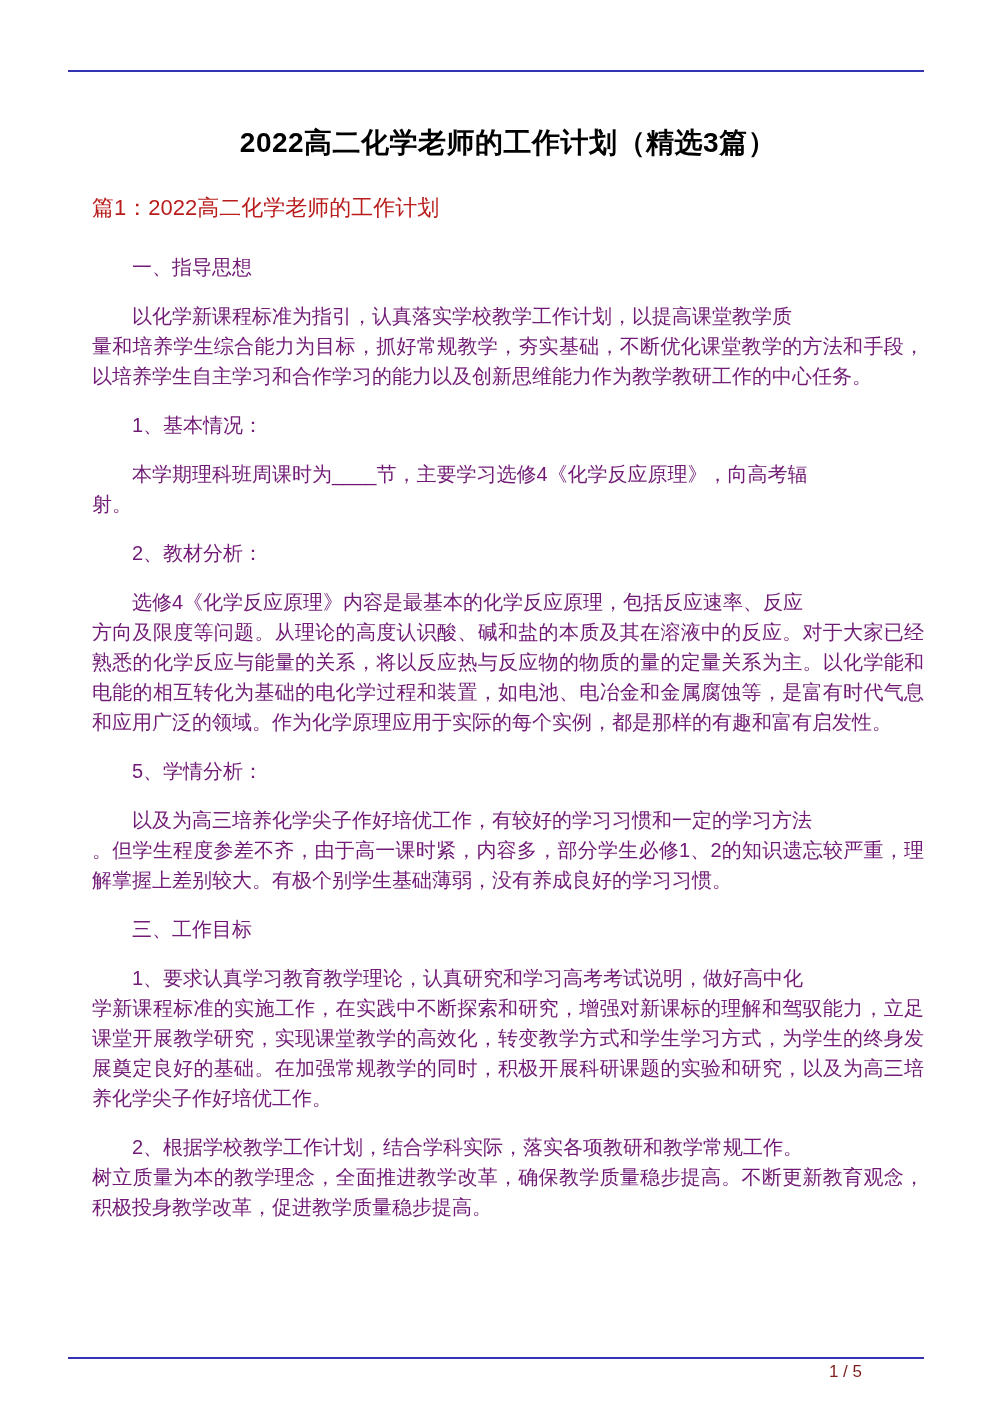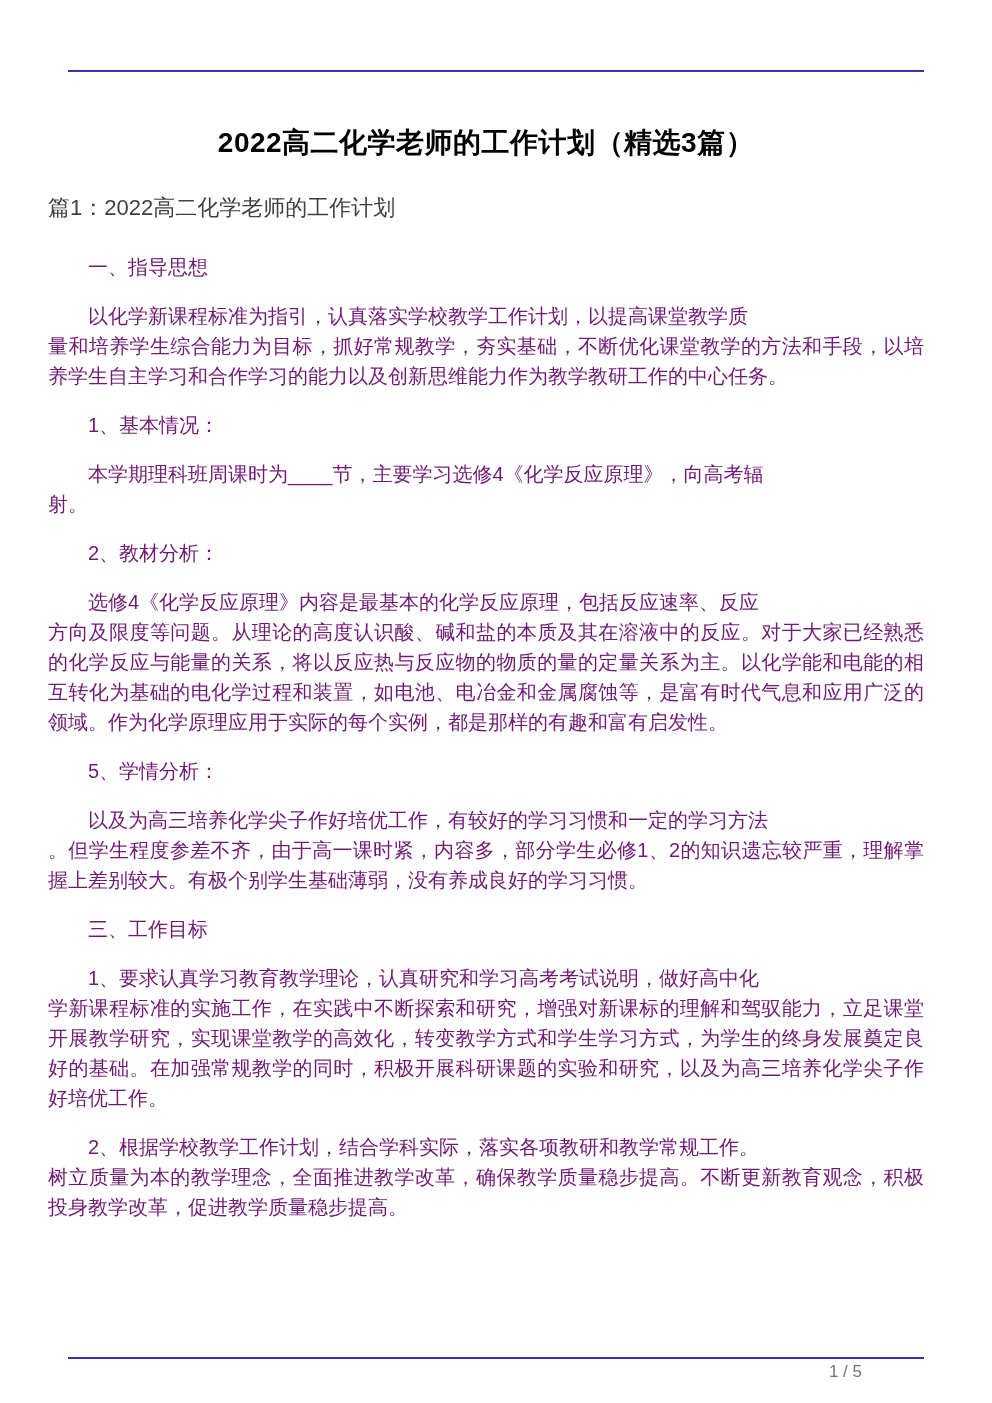--- a/index.html
+++ b/index.html
@@ -15,54 +15,54 @@
   }
   .rule {
     position: absolute;
     left: 68px;
     right: 68px;
     height: 2px;
     background: #3434b2;
   }
   .rule-top { top: 70px; }
   .rule-bottom { top: 1357px; }
-  .content { padding: 126px 68px 0 48px; }
+  .content { padding: 126px 68px 0 92px; }
   .doc-title {
     margin: 0 0 34px 0;
     text-align: center;
     font-size: 28px;
     line-height: 34px;
     font-weight: 700;
     color: #000000;
     letter-spacing: 0.5px;
   }
   .section-heading {
     margin: 0 0 30px 0;
     font-size: 22px;
     line-height: 28px;
     font-weight: 400;
-    color: #404040;
+    color: #b91c1c;
   }
   .para {
     margin: 0 0 19px 0;
     font-size: 20px;
     line-height: 30px;
     text-indent: 2em;
     text-align: justify;
     white-space: pre-wrap;
     word-break: break-word;
     color: #701a75;
   }
   .page-footer {
     position: absolute;
     top: 1362px;
     right: 130px;
     font-size: 17px;
     line-height: 20px;
-    color: #737373;
+    color: #7f1d1d;
   }
 </style>
 </head>
 <body>
 
 <div class="page">
 
   <div class="rule rule-top"></div>
 
   <main class="content">

